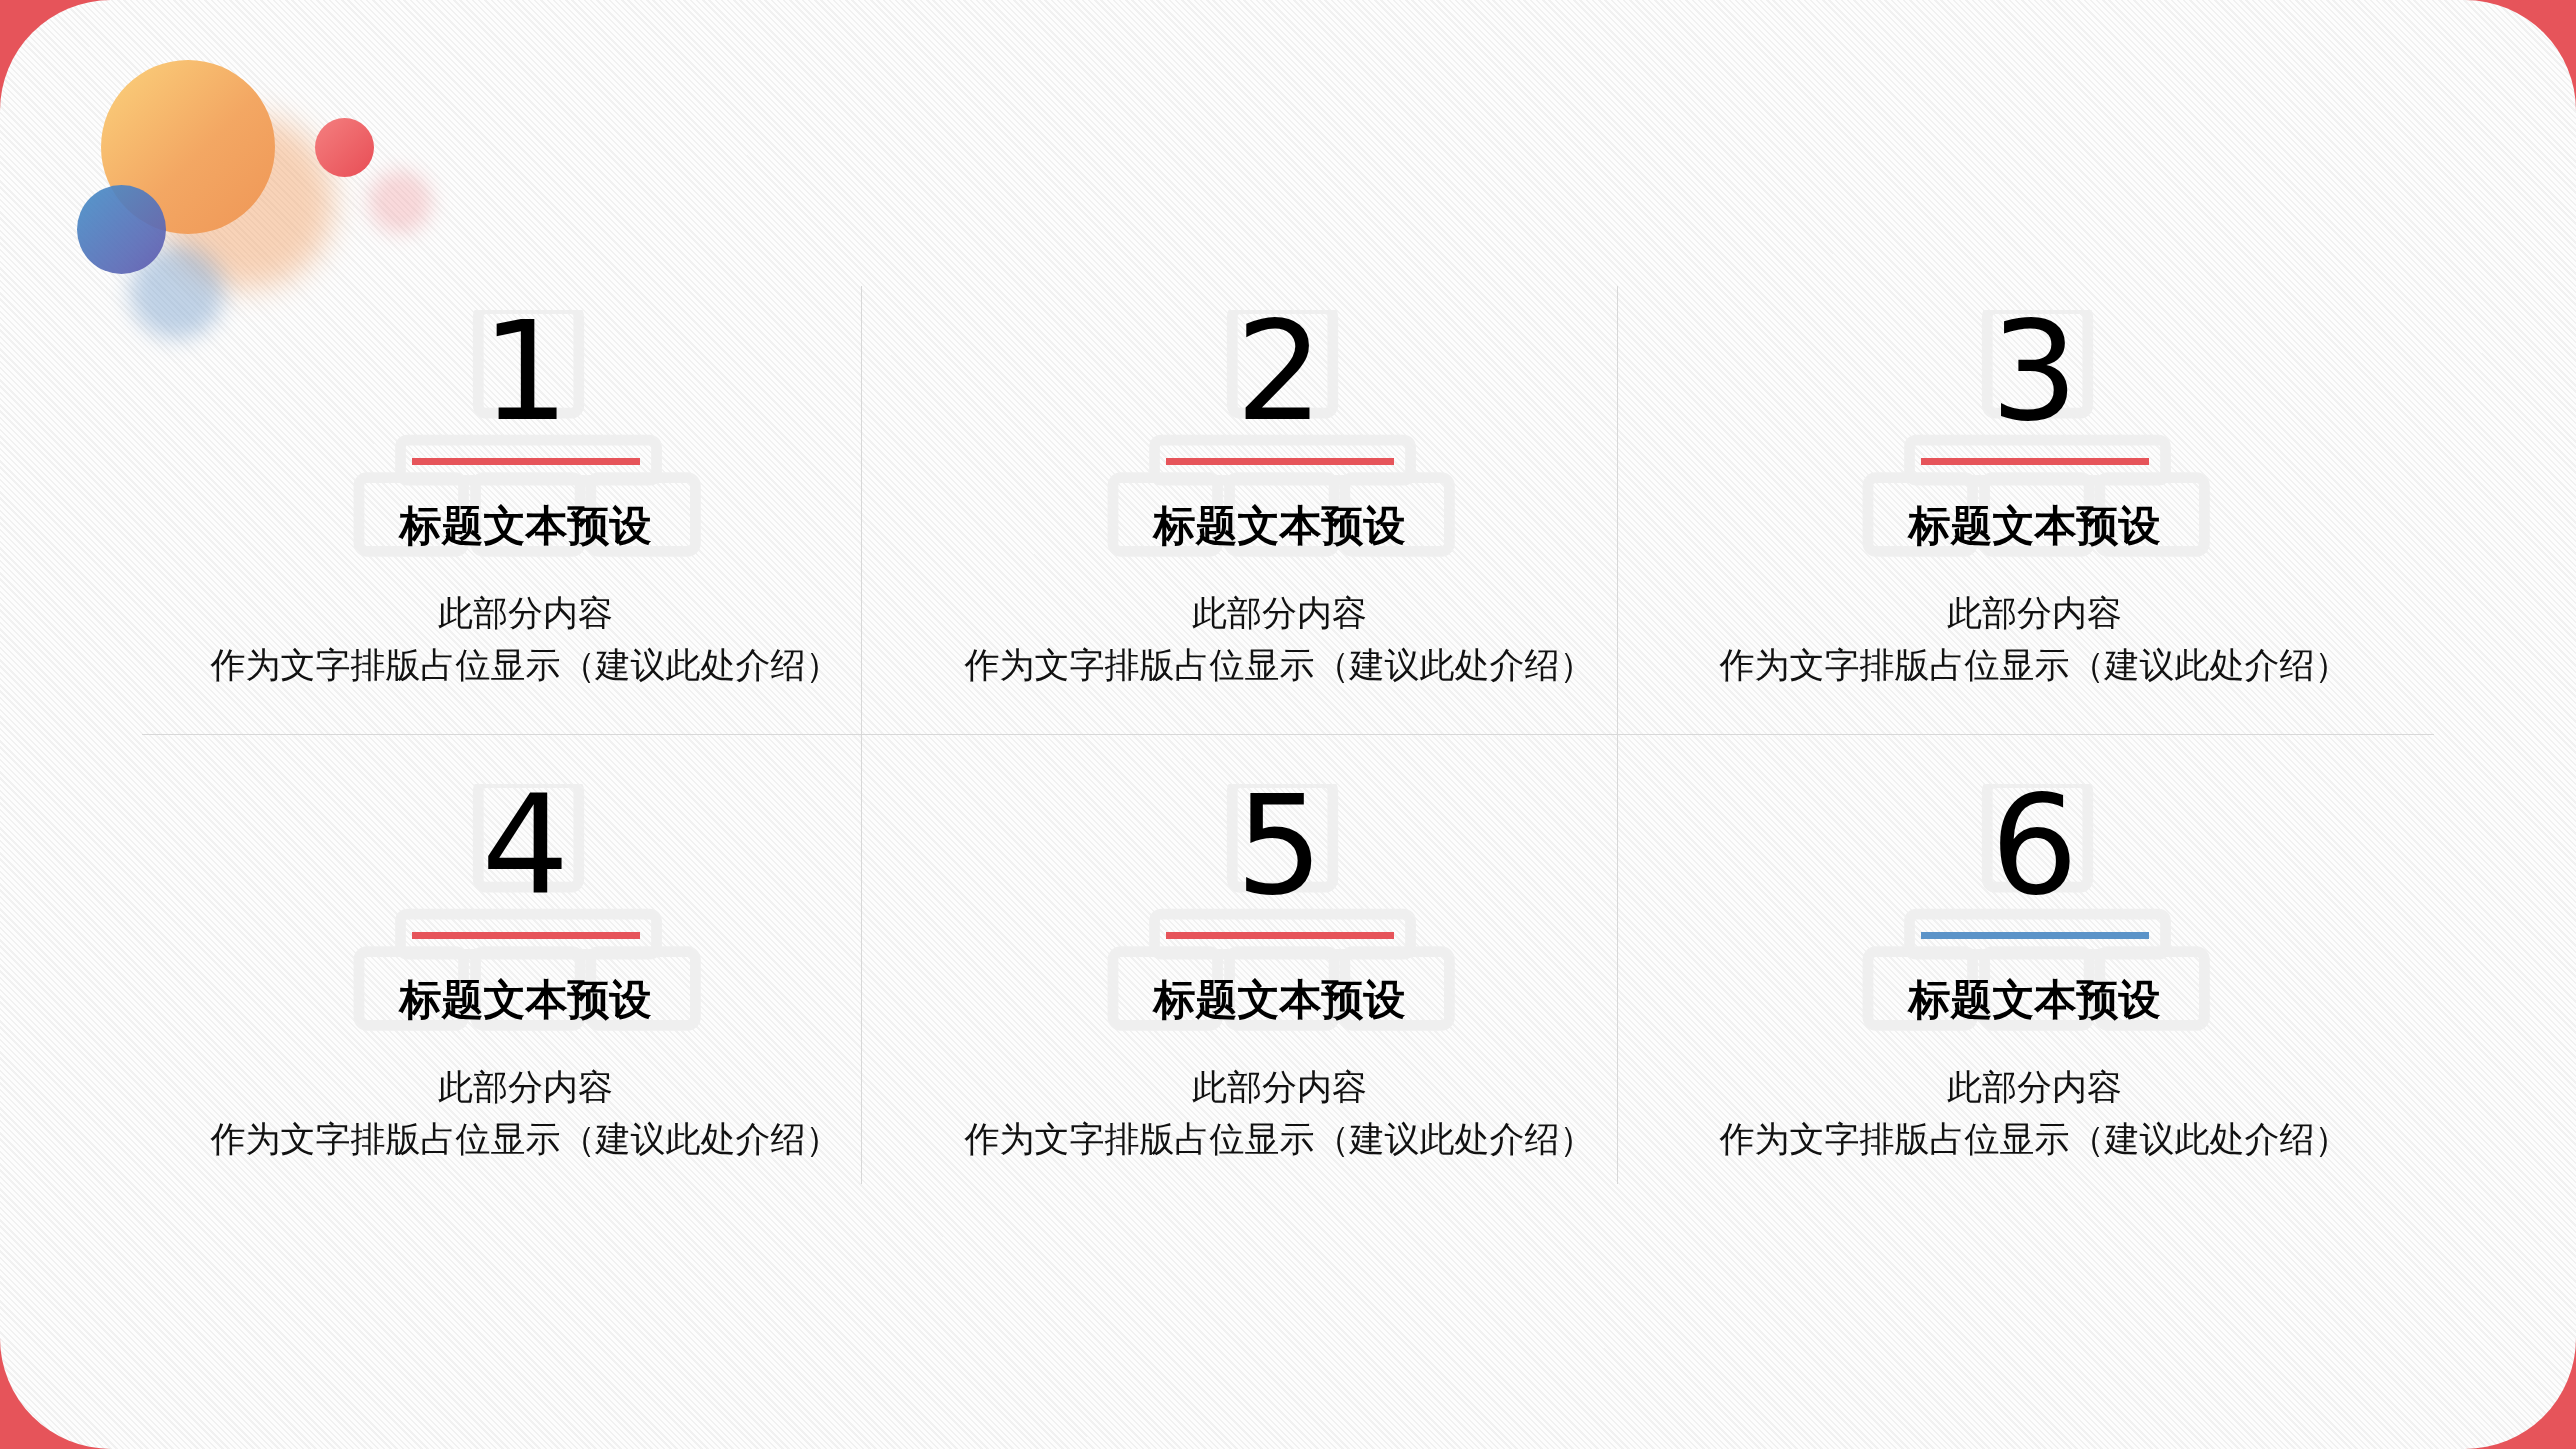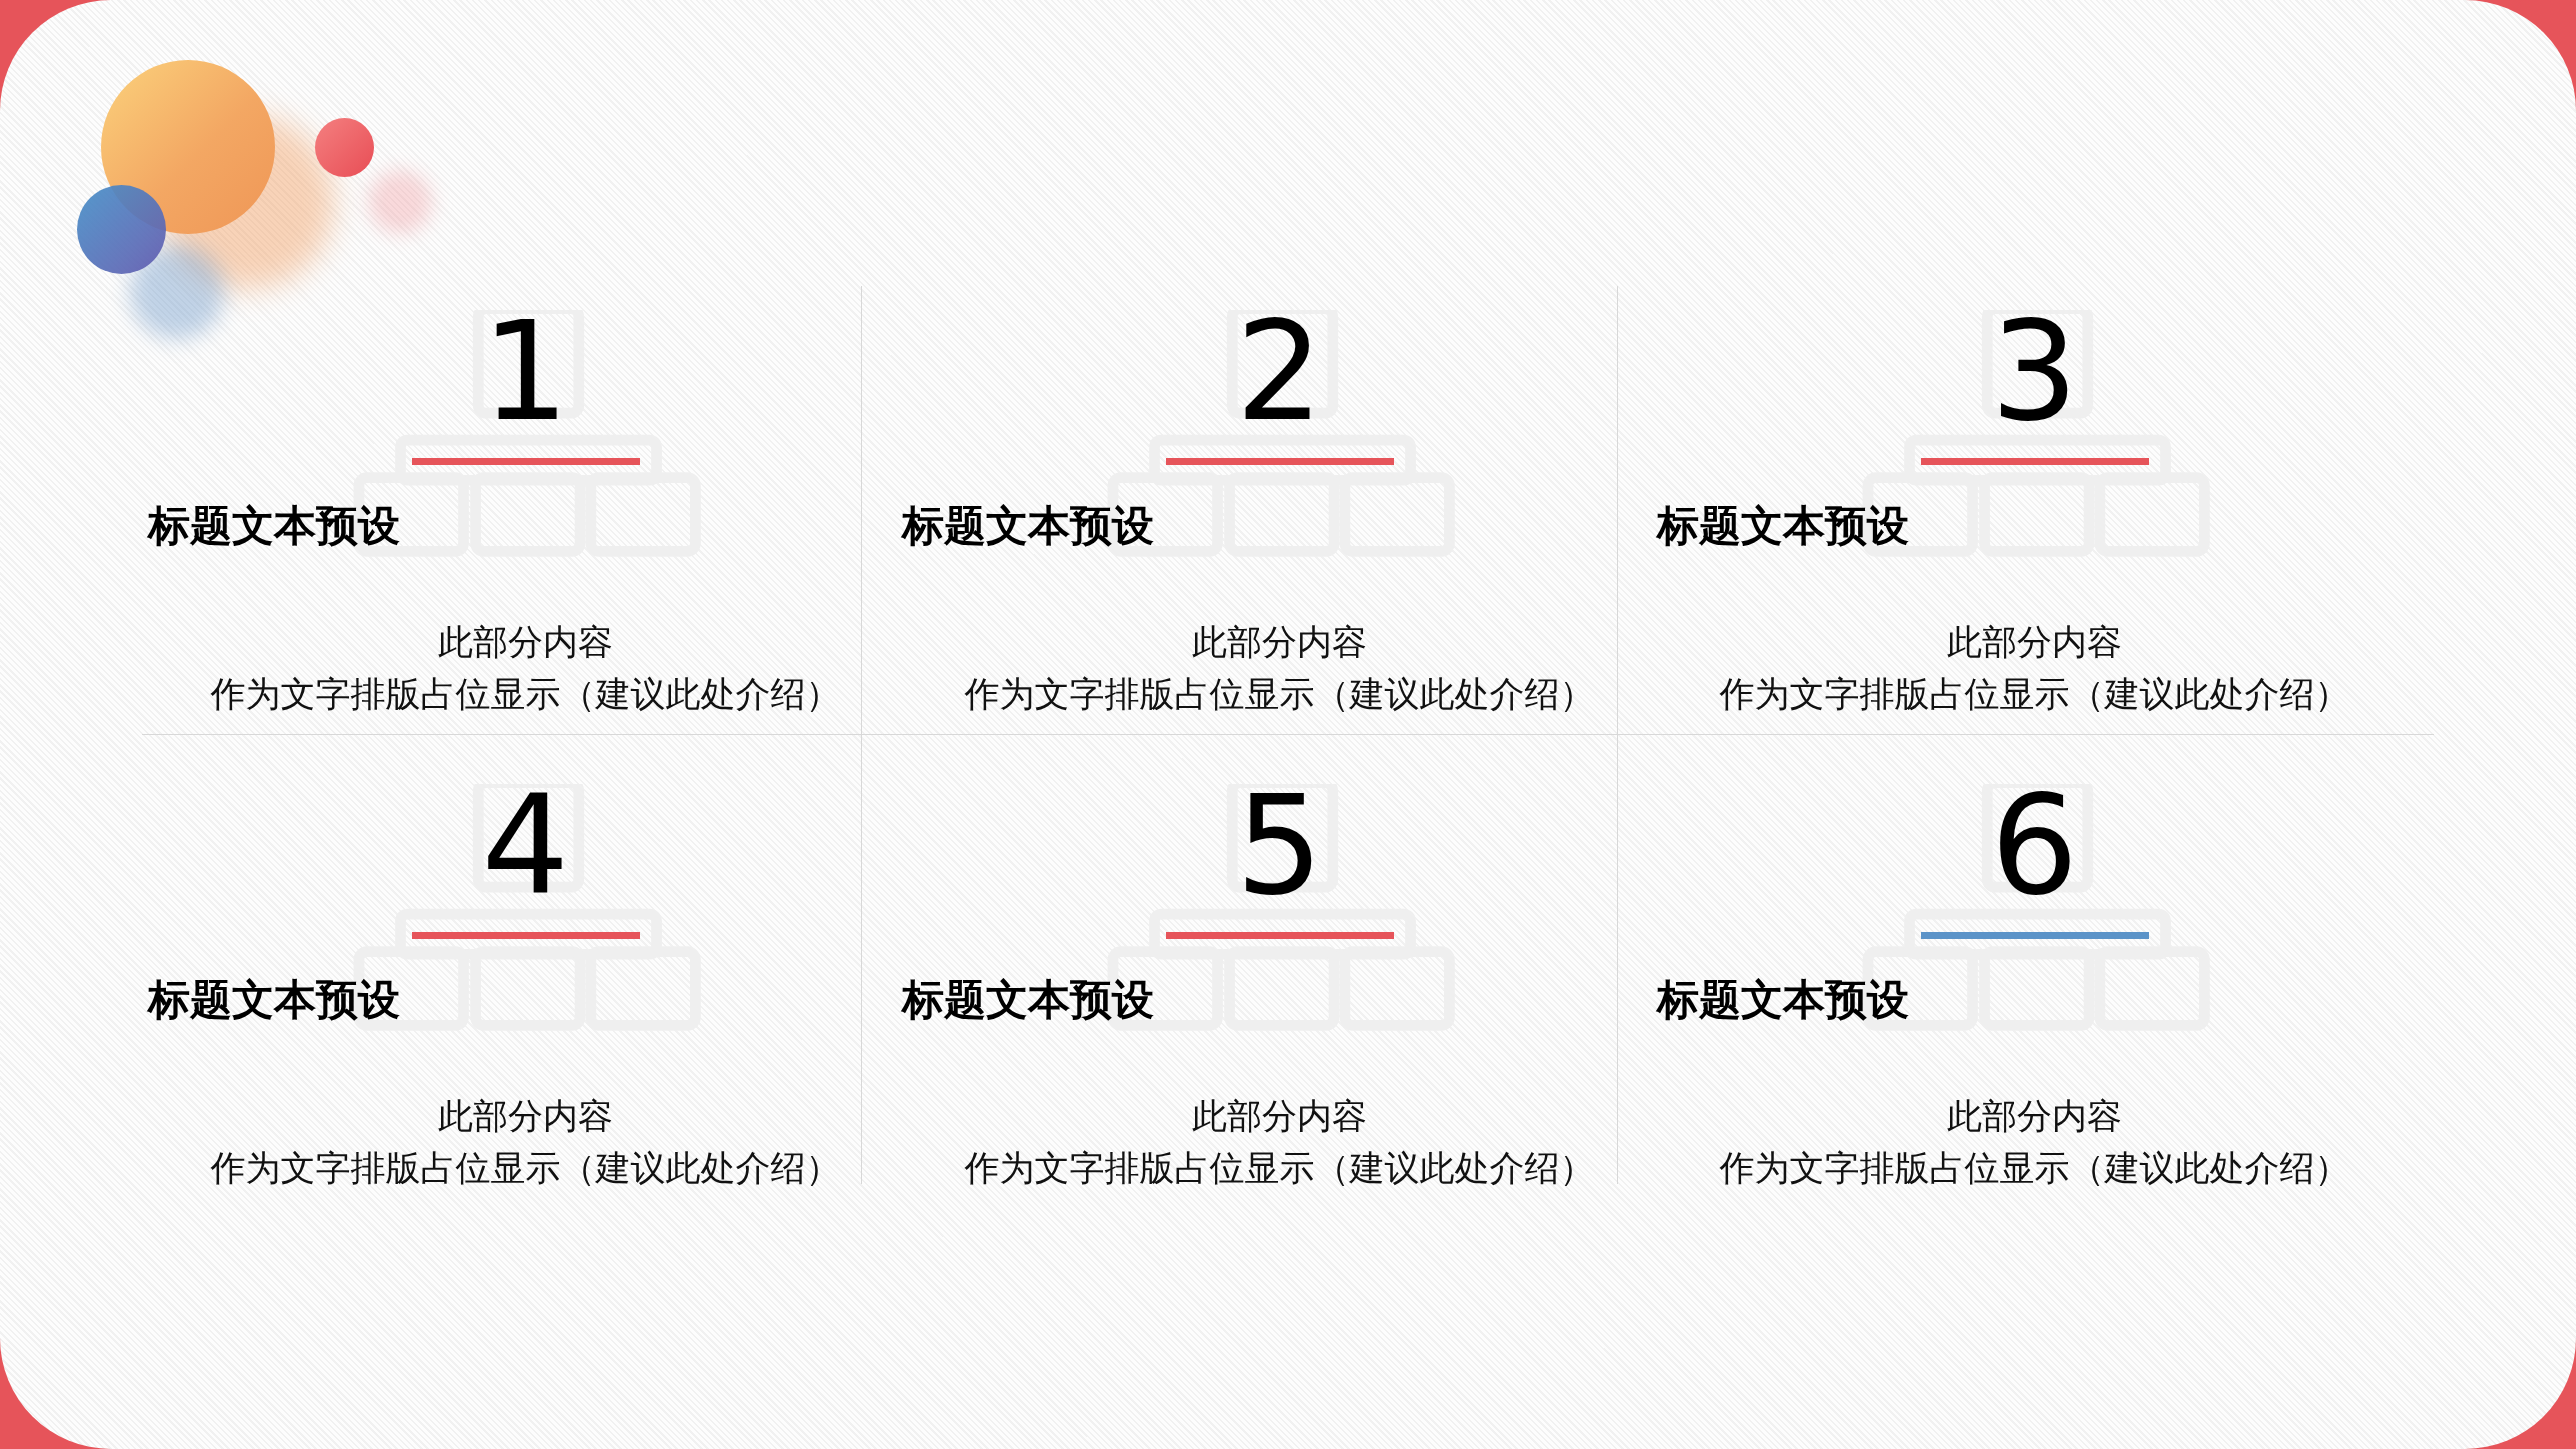--- a/index.html
+++ b/index.html
@@ -88,37 +88,36 @@
       left: 50%;
       top: 148px;
       width: 228px;
       height: 7.4px;
       margin-left: -114px;
     }
     .card .title {
       position: absolute;
       left: 0; right: 0;
       top: 191px;
-      text-align: left;
+      text-align: center;
       font-family: "DejaVu Sans", sans-serif;
       font-weight: bold;
       font-size: 42px;
       line-height: 1.2;
       color: #000;
     }
     .card .desc {
       position: absolute;
       left: 0; right: 0;
       top: 278px;
       text-align: center;
-      font-family: Liberation Sans, sans-serif;
+      font-family: Liberation Serif, serif;
       font-size: 35px;
       line-height: 52px;
       color: #111;
-      margin-top: 28px;
     }
     .card .desc span { display: block; white-space: nowrap; }
   </style>
 </head>
 <body>
 
 <div class="slide">
 
   <div class="deco orange-shadow"></div>
   <div class="deco blue-shadow"></div>

